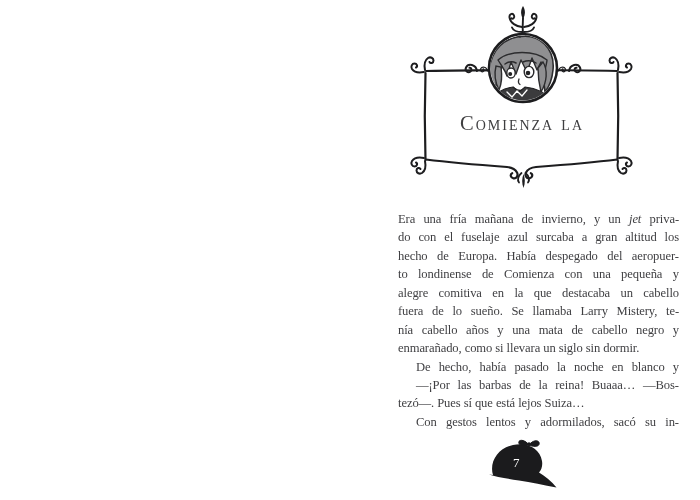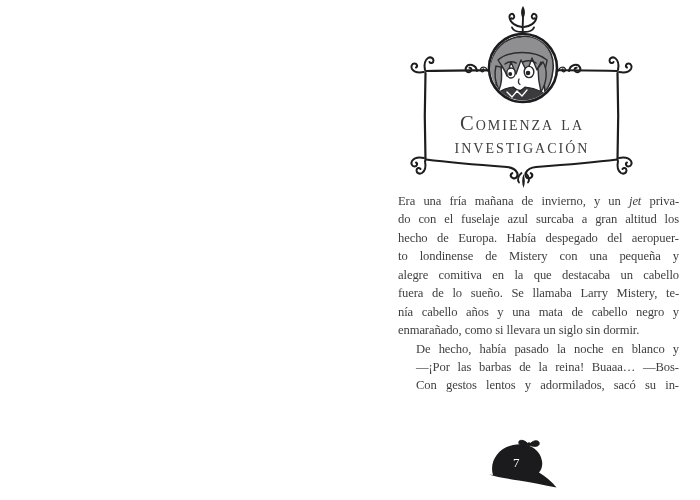--- a/index.html
+++ b/index.html
@@ -16,21 +16,21 @@
 
   .chapter-title{
     position:absolute;left:425px;top:112px;width:194px;
     text-align:center;color:#3e3e40;
     font-family:"Liberation Serif", serif;
     font-variant:small-caps;
     font-size:20.5px;line-height:22.5px;letter-spacing:2px;
   }
 
   .body-text{
-    position:absolute;left:398px;top:192px;width:281px;
+    position:absolute;left:398px;top:210px;width:281px;
     color:#3f3f42;
   }
   .bodyline{
     height:18.45px;line-height:18.45px;
     font-size:12.6px;letter-spacing:-0.1px;
     font-family:"Liberation Serif", serif;
     box-sizing:border-box;
   }
   .bodyline.just{display:flex;justify-content:space-between;align-items:baseline;}
   .bodyline.indent{padding-left:18px;}
@@ -120,21 +120,20 @@
         <path d="M119,88 Q124,92 130,89.5" fill="none" stroke="#2b2b2d" stroke-width="1.4" stroke-linecap="round"></path>
 
         <path d="M95,103 C100,92 110,88 118,87 L124,92 L130,87 C140,88 150,92 156,100 L156,106 L95,106 Z" fill="#3b3b3d" stroke="#222224" stroke-width="1.2"></path>
         <path d="M112,92 L117,97 L122,91 L127,96 L132,90" fill="none" stroke="#ffffff" stroke-width="1.3" stroke-linecap="round"></path>
       </g>
     </g>
   </svg>
 
   <div class="chapter-title">
     <div>Comienza la</div>
-    <div>investigación</div>
   </div>
 
   <div class="body-text">
       <div class="bodyline just">
         <span>Era</span>
         <span>una</span>
         <span>fría</span>
         <span>mañana</span>
         <span>de</span>
         <span>invierno,</span>
@@ -161,21 +160,21 @@
         <span>Europa.</span>
         <span>Había</span>
         <span>despegado</span>
         <span>del</span>
         <span>aeropuer-</span>
       </div>
       <div class="bodyline just">
         <span>to</span>
         <span>londinense</span>
         <span>de</span>
-        <span>Mistery</span>
+        <span>Comienza</span>
         <span>con</span>
         <span>una</span>
         <span>pequeña</span>
         <span>y</span>
       </div>
       <div class="bodyline just">
         <span>alegre</span>
         <span>comitiva</span>
         <span>en</span>
         <span>la</span>
@@ -222,20 +221,21 @@
       <div class="bodyline just indent">
         <span>—¡Por</span>
         <span>las</span>
         <span>barbas</span>
         <span>de</span>
         <span>la</span>
         <span>reina!</span>
         <span>Buaaa…</span>
         <span>—Bos-</span>
       </div>
+      <div class="bodyline"><span>tezó—.</span> <span>Pues</span> <span>sí</span> <span>que</span> <span>está</span> <span>lejos</span> <span>Suiza…</span></div>
       <div class="bodyline just indent">
         <span>Con</span>
         <span>gestos</span>
         <span>lentos</span>
         <span>y</span>
         <span>adormilados,</span>
         <span>sacó</span>
         <span>su</span>
         <span>in-</span>
       </div>

